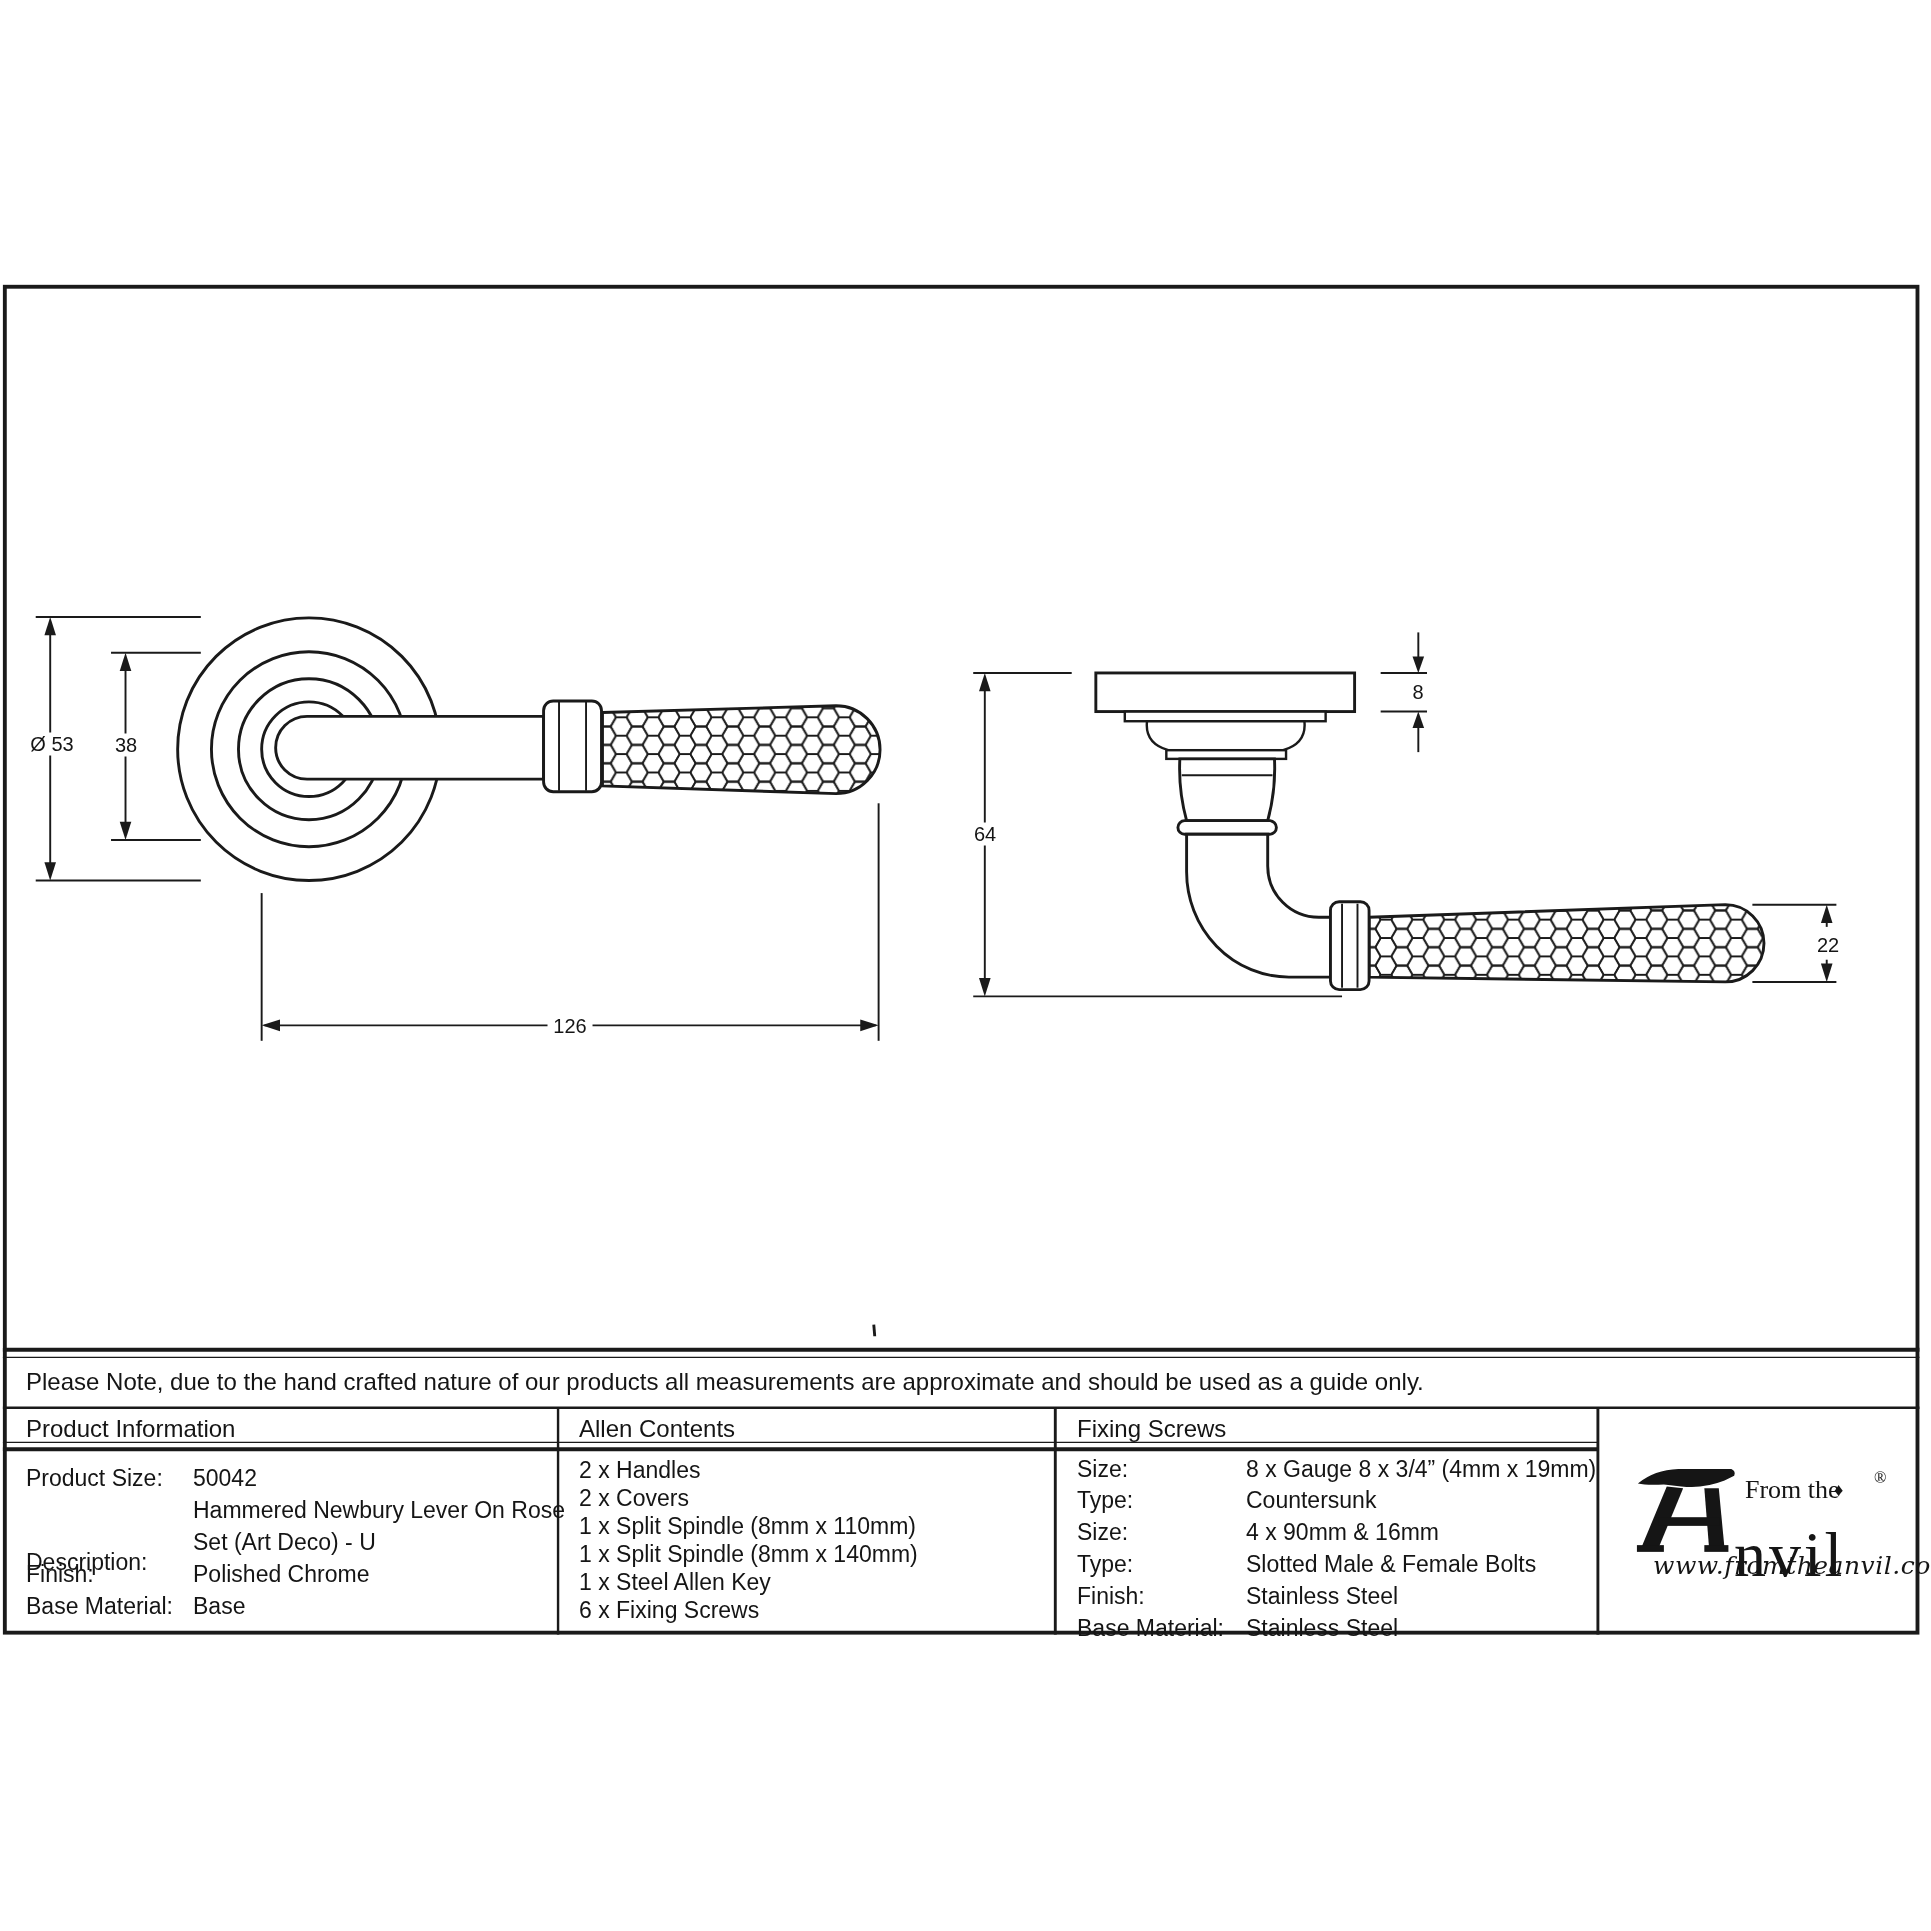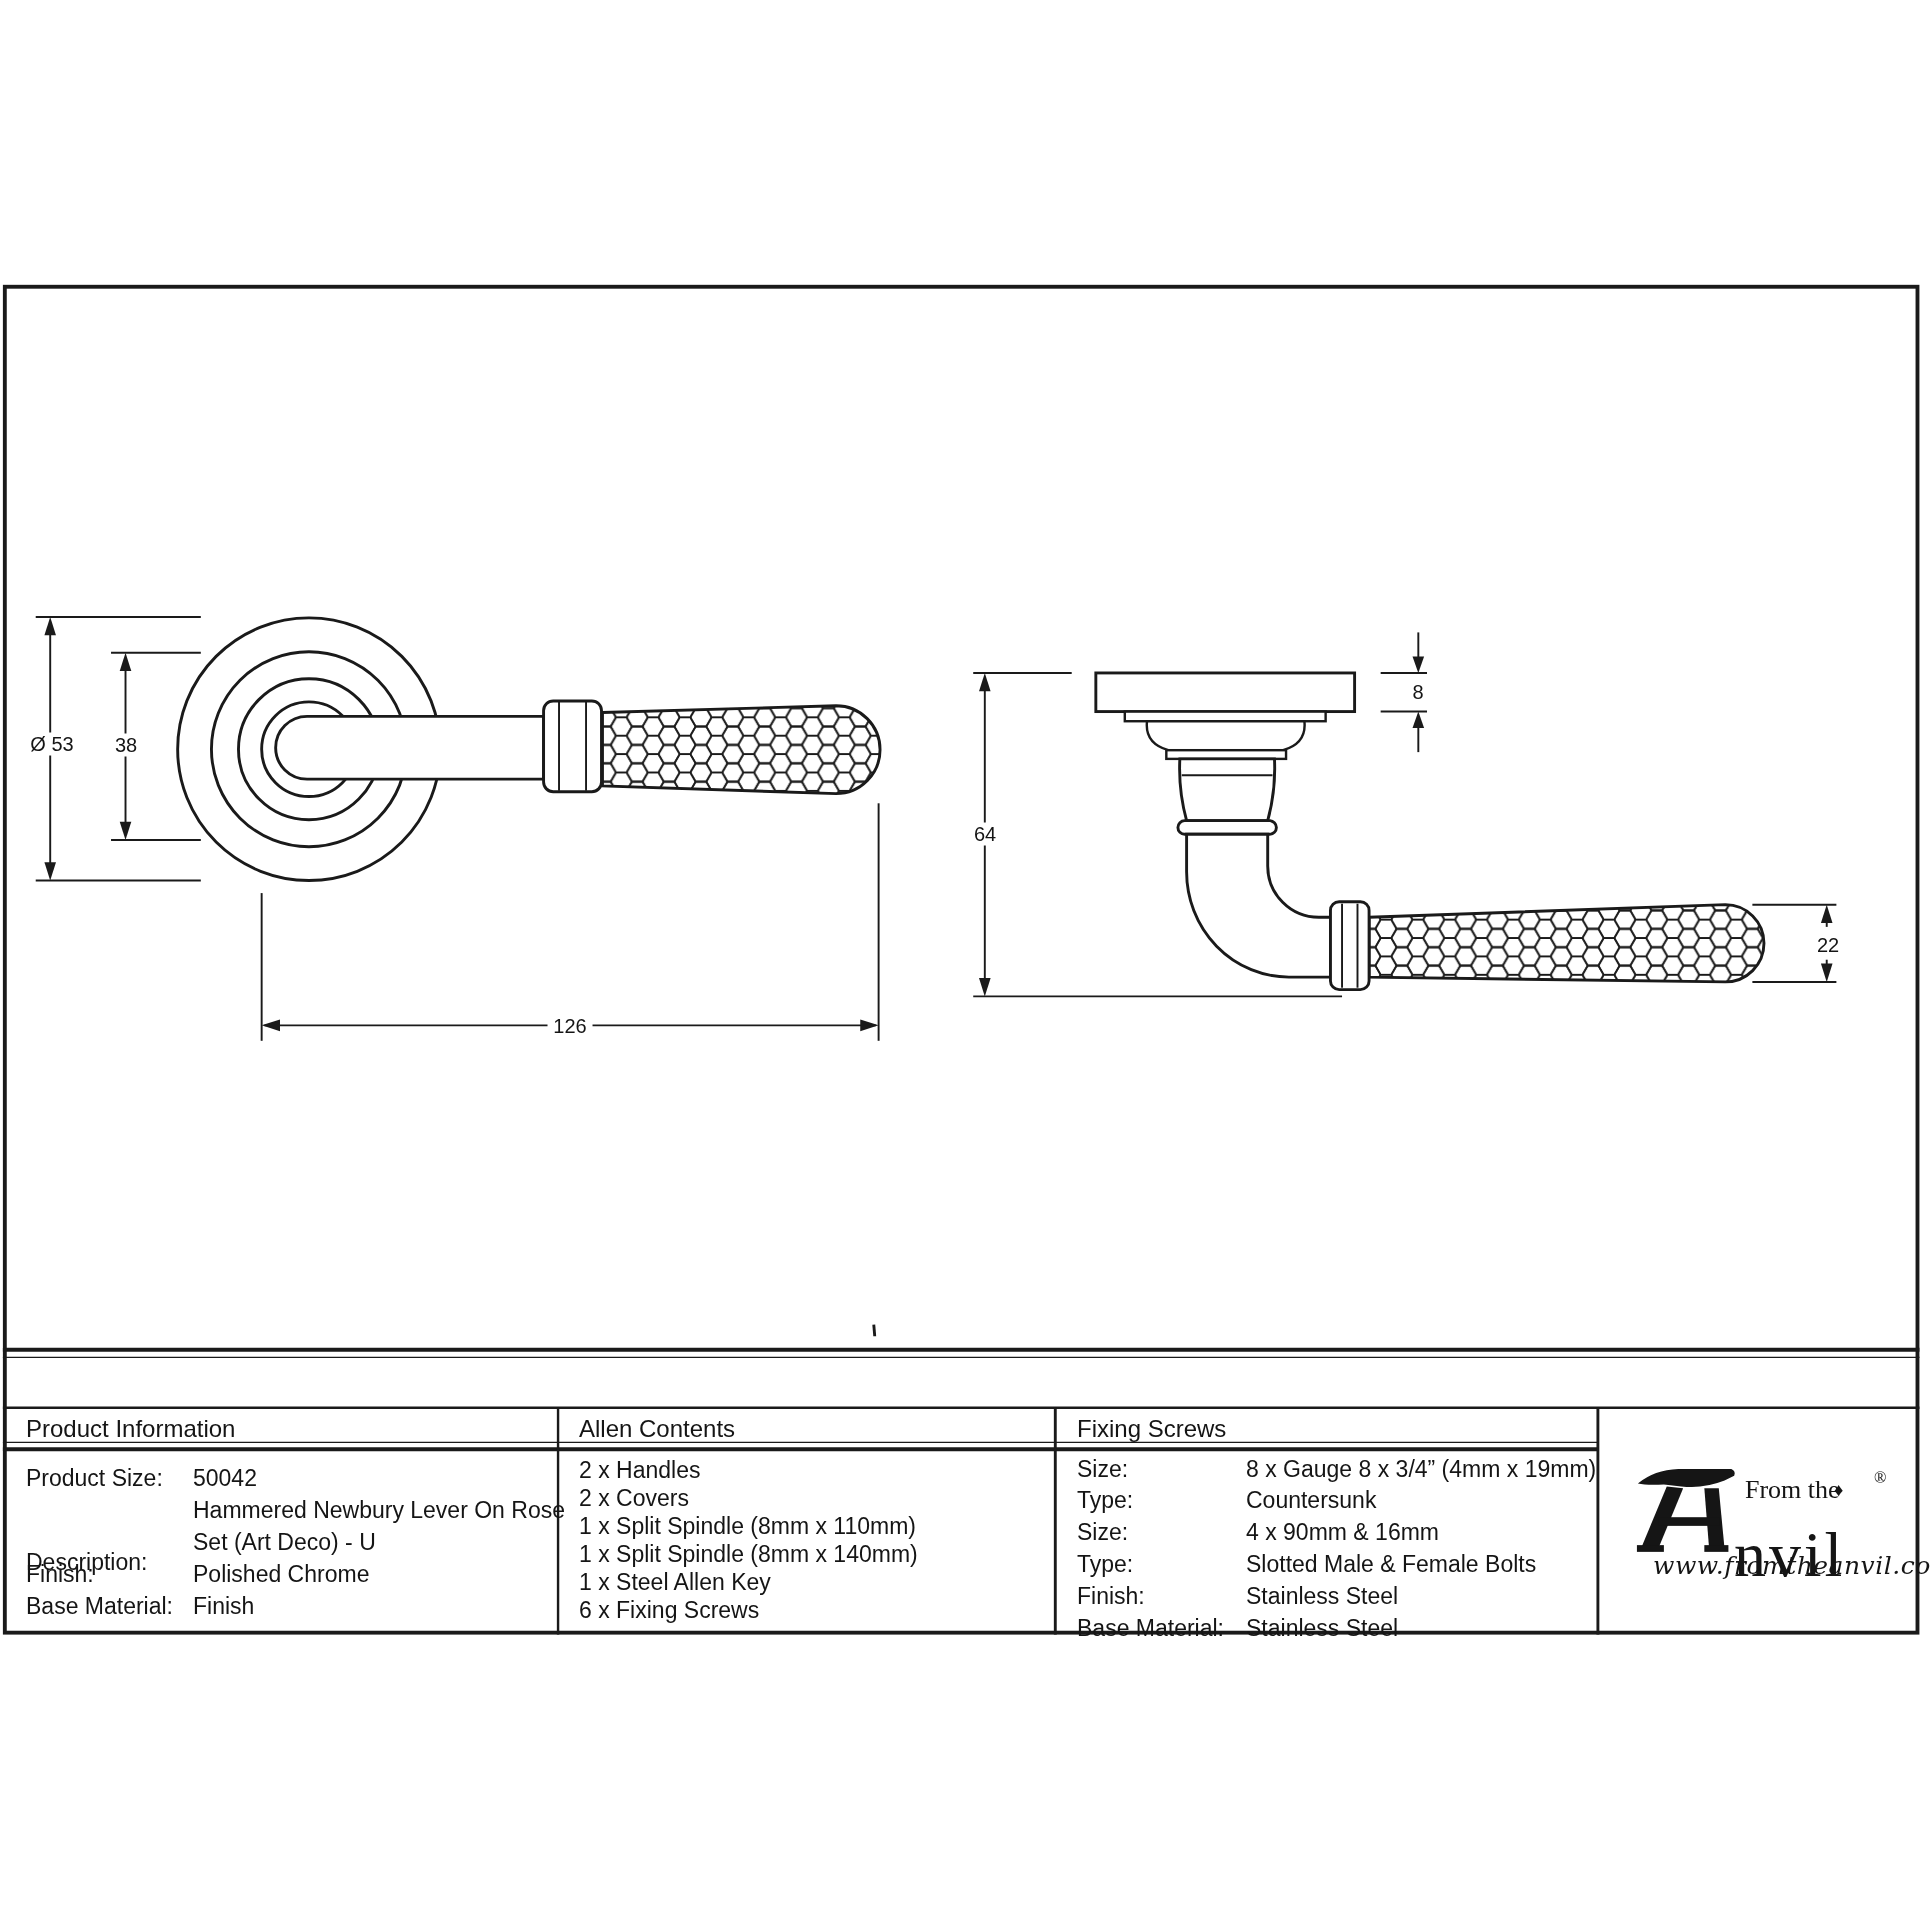--- a/index.html
+++ b/index.html
@@ -129,36 +129,37 @@
     </g>
   </svg>
 
   <div class="dim" style="left:52px;top:744px">Ø 53</div>
   <div class="dim" style="left:126px;top:745px">38</div>
   <div class="dim" style="left:570px;top:1026px">126</div>
   <div class="dim" style="left:985px;top:834px">64</div>
   <div class="dim" style="left:1418px;top:692px">8</div>
   <div class="dim" style="left:1828px;top:945px">22</div>
 
+  <div class="txt t25" style="left:26px;top:1382px">Please Note, due to the hand crafted nature of our products all measurements are approximate and should be used as a guide only.</div>
 
   <div class="txt t25" style="left:26px;top:1429px">Product Information</div>
   <div class="txt t25" style="left:579px;top:1429px">Allen Contents</div>
   <div class="txt t25" style="left:1077px;top:1429px">Fixing Screws</div>
 
   <div>
     <div class="txt t24" style="left:26px;top:1478px">Product Size:</div>
     <div class="txt t24" style="left:193px;top:1478px">50042</div>
     <div class="txt t24" style="left:26px;top:1562px">Description:</div>
     <div class="txt t24" style="left:193px;top:1510px">Hammered Newbury Lever On Rose</div>
     <div class="txt t24" style="left:26px;top:1542px"></div>
     <div class="txt t24" style="left:193px;top:1542px">Set (Art Deco) - U</div>
     <div class="txt t24" style="left:26px;top:1574px">Finish:</div>
     <div class="txt t24" style="left:193px;top:1574px">Polished Chrome</div>
     <div class="txt t24" style="left:26px;top:1606px">Base Material:</div>
-    <div class="txt t24" style="left:193px;top:1606px">Finish</div>
+    <div class="txt t24" style="left:193px;top:1606px">Base</div>
   </div>
 
   <div>
     <div class="txt t24" style="left:579px;top:1470px">2 x Handles</div>
     <div class="txt t24" style="left:579px;top:1498px">2 x Covers</div>
     <div class="txt t24" style="left:579px;top:1526px">1 x Split Spindle (8mm x 110mm)</div>
     <div class="txt t24" style="left:579px;top:1554px">1 x Split Spindle (8mm x 140mm)</div>
     <div class="txt t24" style="left:579px;top:1582px">1 x Steel Allen Key</div>
     <div class="txt t24" style="left:579px;top:1610px">6 x Fixing Screws</div>
   </div>

